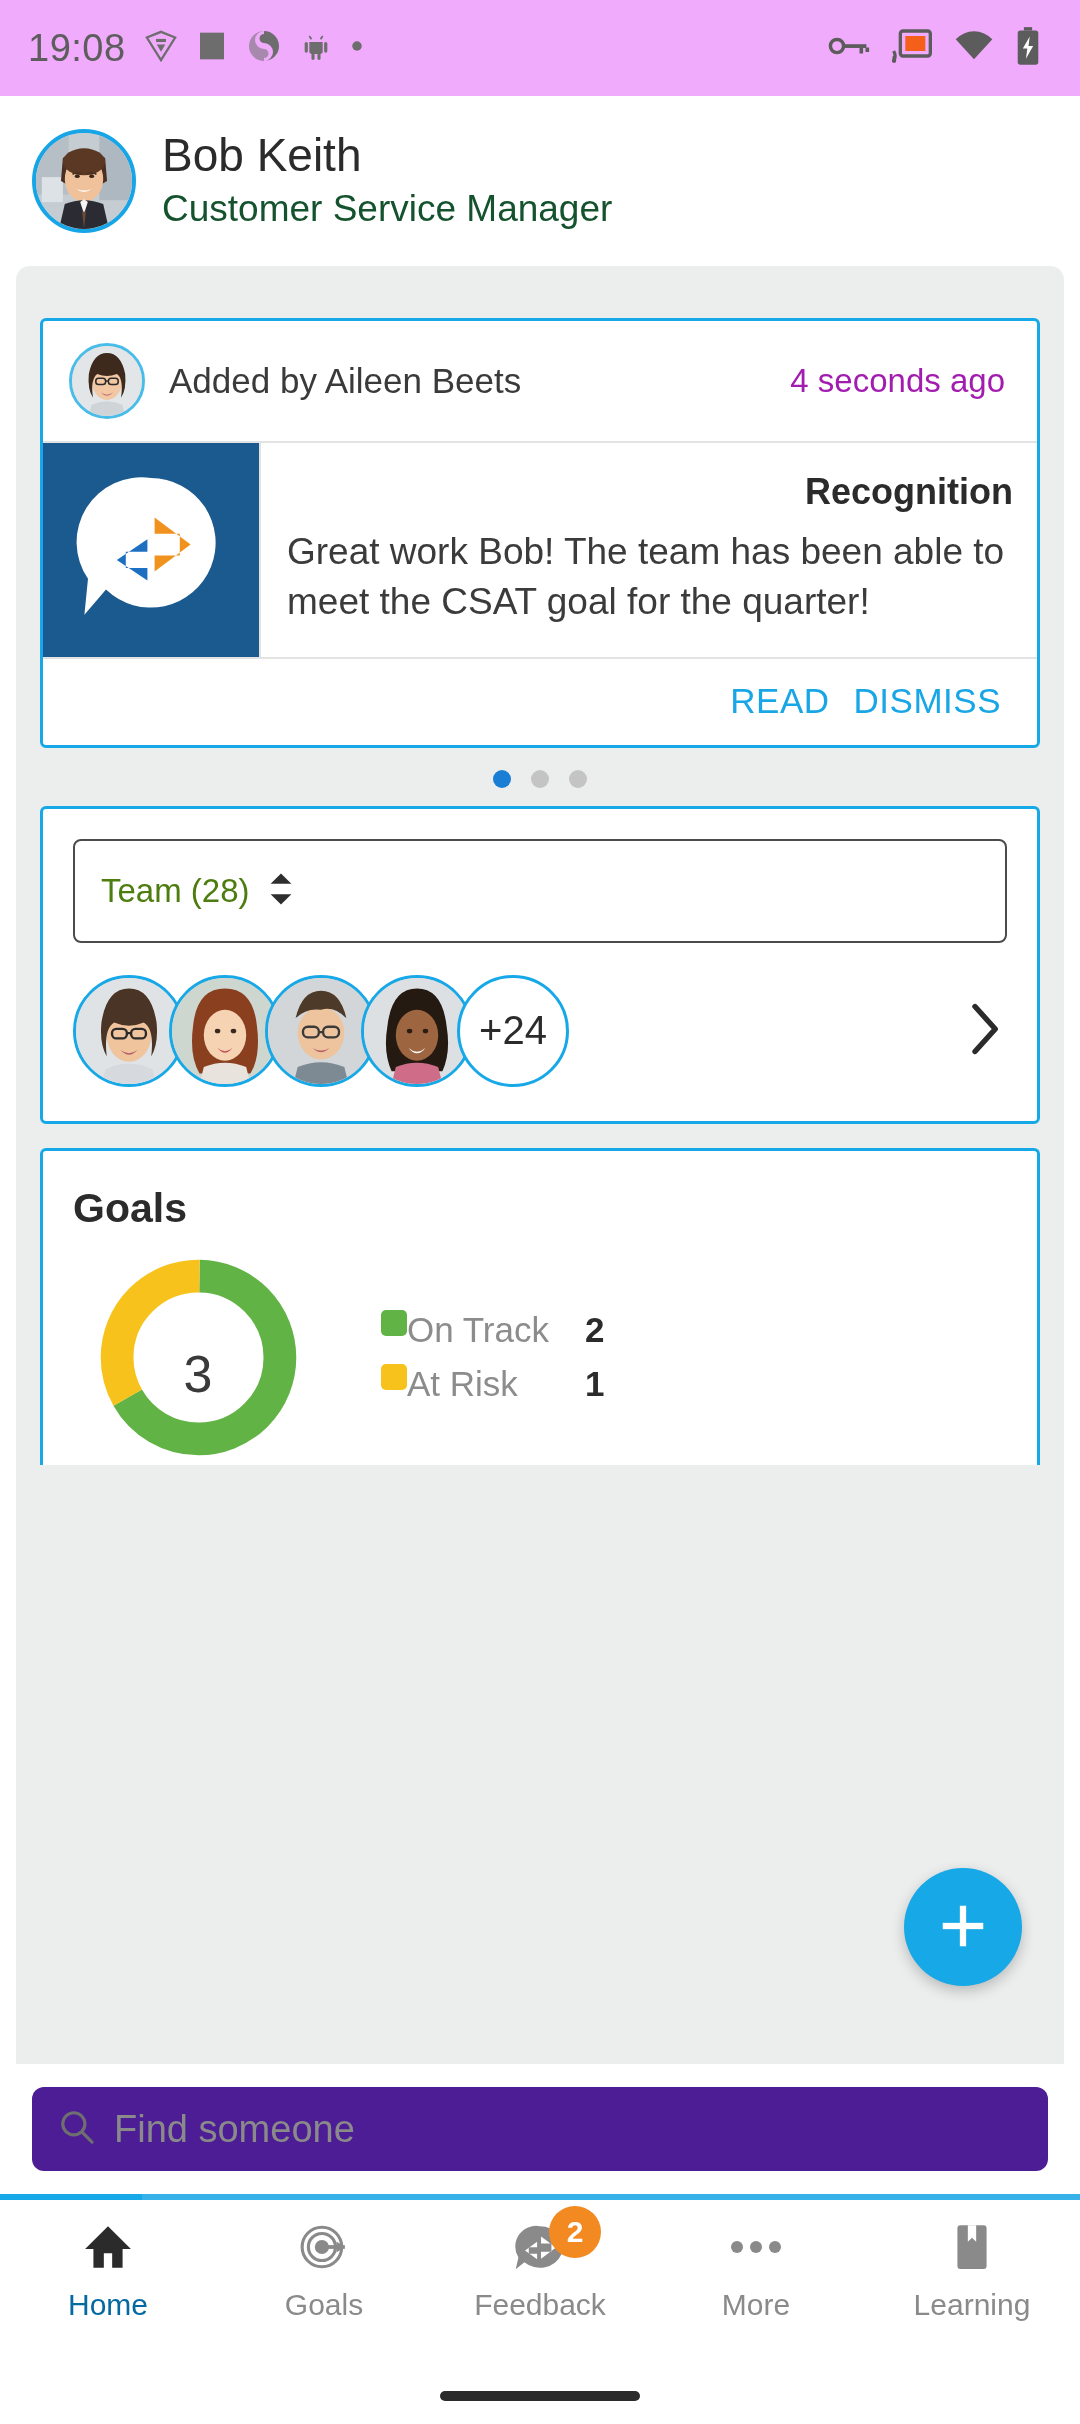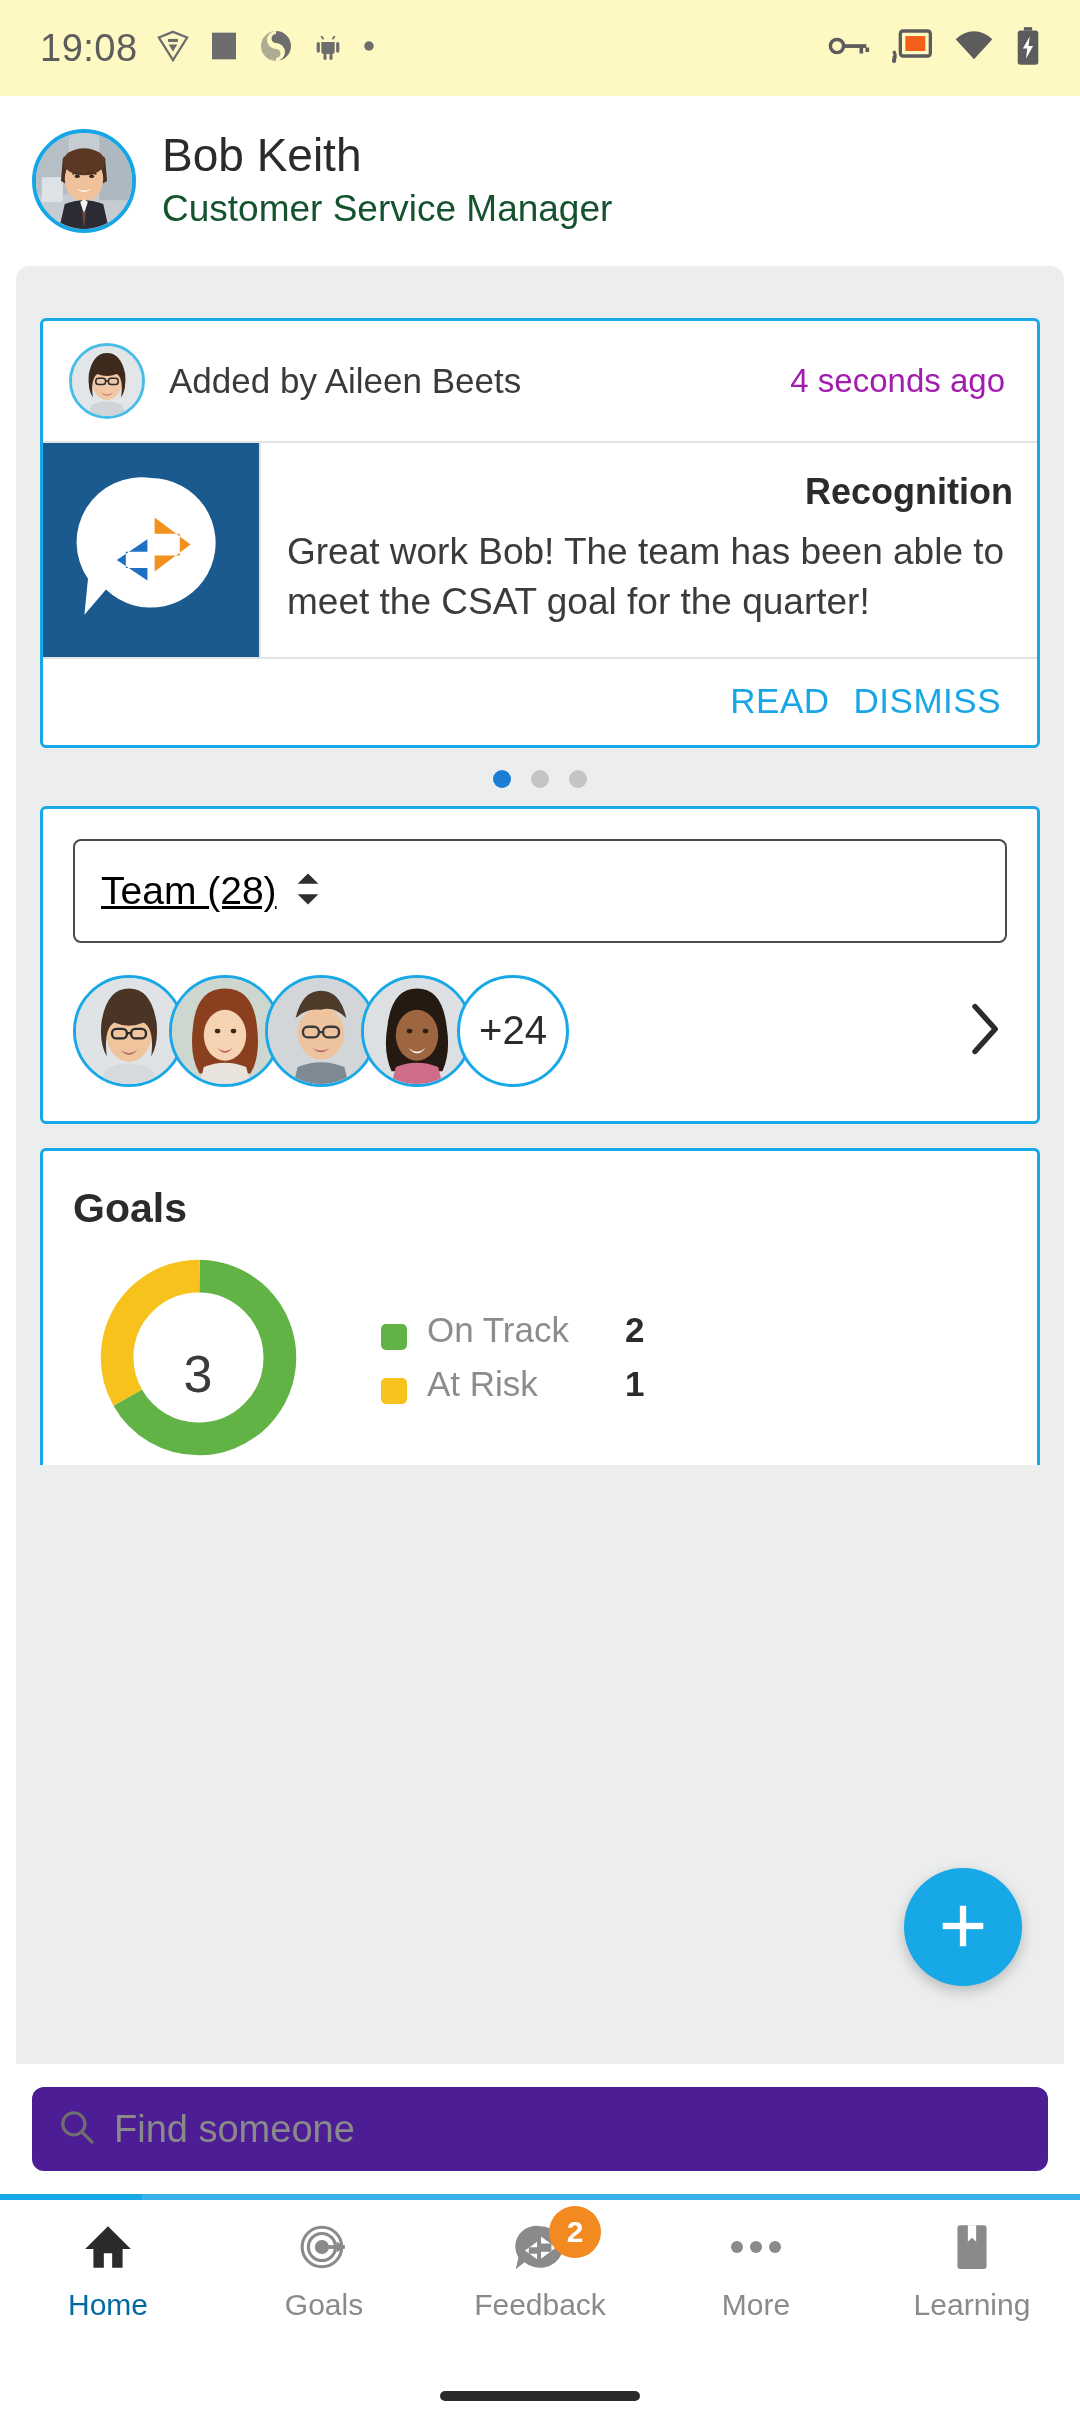--- a/index.html
+++ b/index.html
@@ -21,22 +21,22 @@
     flex-direction: column;
   }
 
   
   .status-bar {
     height: 96px;
     flex: 0 0 96px;
     display: flex;
     align-items: center;
     justify-content: space-between;
-    padding: 0 40px 0 40px;
-    background: #fef9c3;
+    padding: 0 40px 0 28px;
+    background: #f0abfc;
   }
   .status-left {
     display: flex;
     align-items: center;
     gap: 18px;
   }
   .status-time {
     font-size: 38px;
     color: #5d5d5d;
     letter-spacing: 0.5px;
@@ -201,23 +201,22 @@
   .team-select {
     border: 2px solid #4b4b4b;
     border-radius: 8px;
     height: 104px;
     display: flex;
     align-items: center;
     padding: 0 26px;
     gap: 16px;
   }
   .team-select-label {
-    font-size: 39px;
-    color: #000000;
-    text-decoration: underline;
+    font-size: 33px;
+    color: #4d7c0f;
   }
   .team-row {
     display: flex;
     align-items: center;
     margin-top: 32px;
   }
   .team-avatars { display: flex; align-items: center; flex: 1 1 auto; }
   .team-av {
     width: 112px; height: 112px;
     border-radius: 50%;
@@ -280,22 +279,21 @@
     color: #3a3a3a;
   }
   .legend {
     margin-left: 58px;
     display: flex;
     flex-direction: column;
     gap: 14px;
   }
   .legend-row {
     display: flex;
-    align-items: flex-end;
-    gap: 20px;
+    align-items: flex-start;
   }
   .legend-swatch {
     width: 26px; height: 26px;
     border-radius: 5px;
   }
   .legend-label {
     font-size: 35px;
     color: #8c8c8c;
     min-width: 178px;
   }

